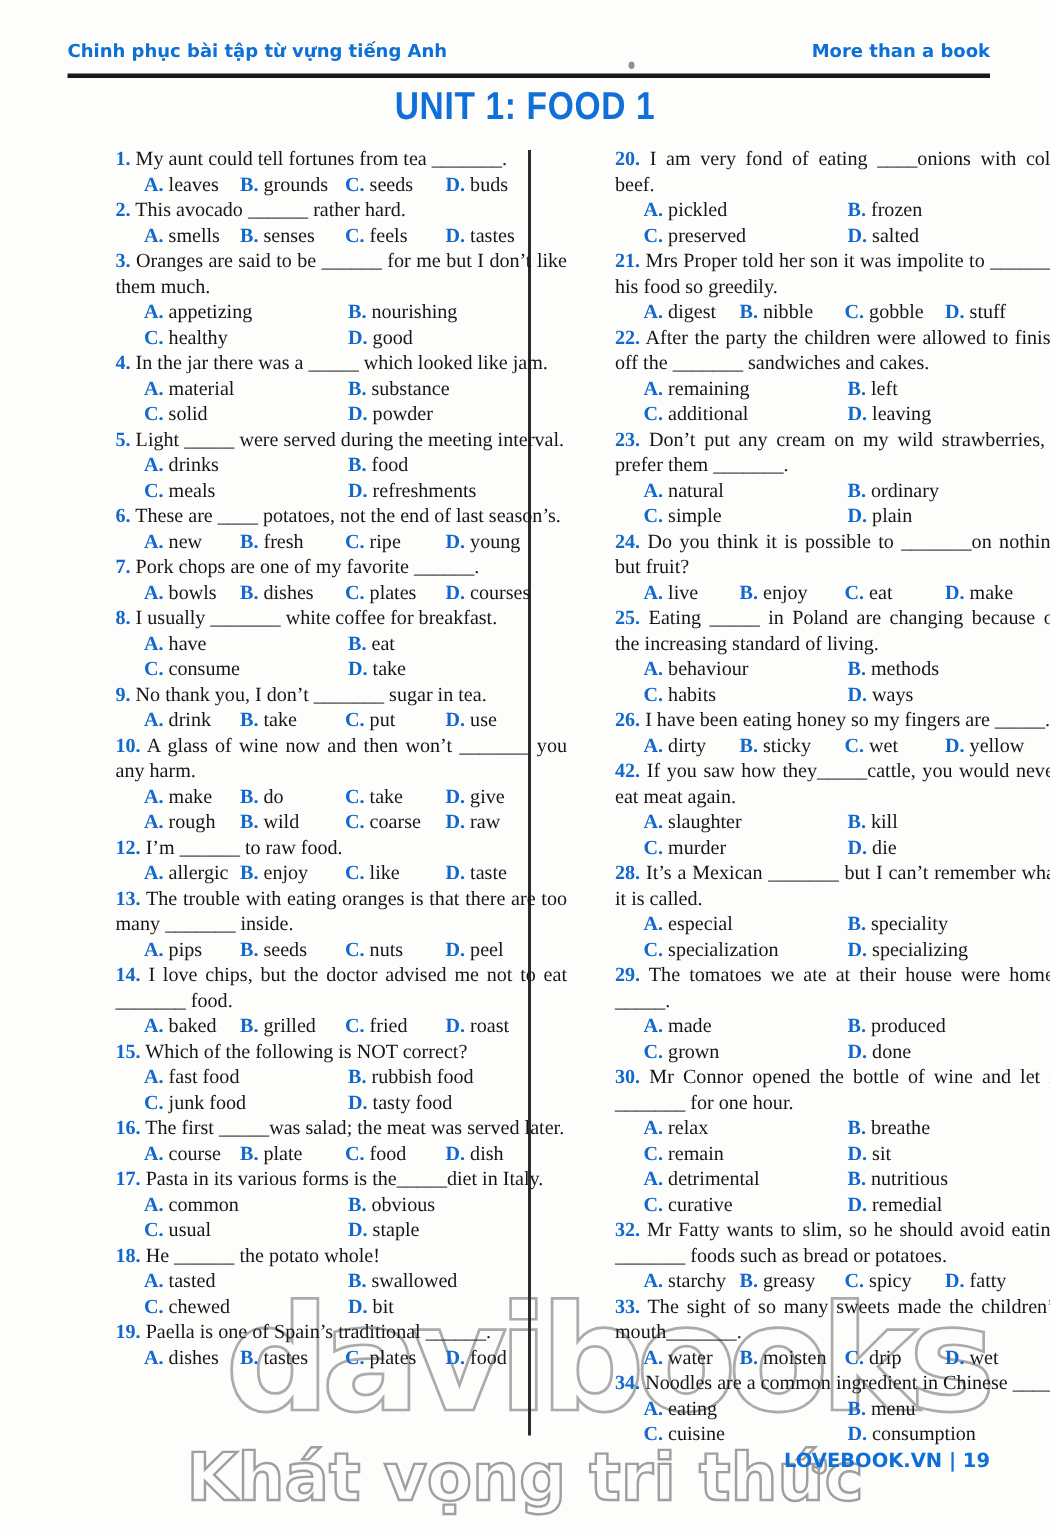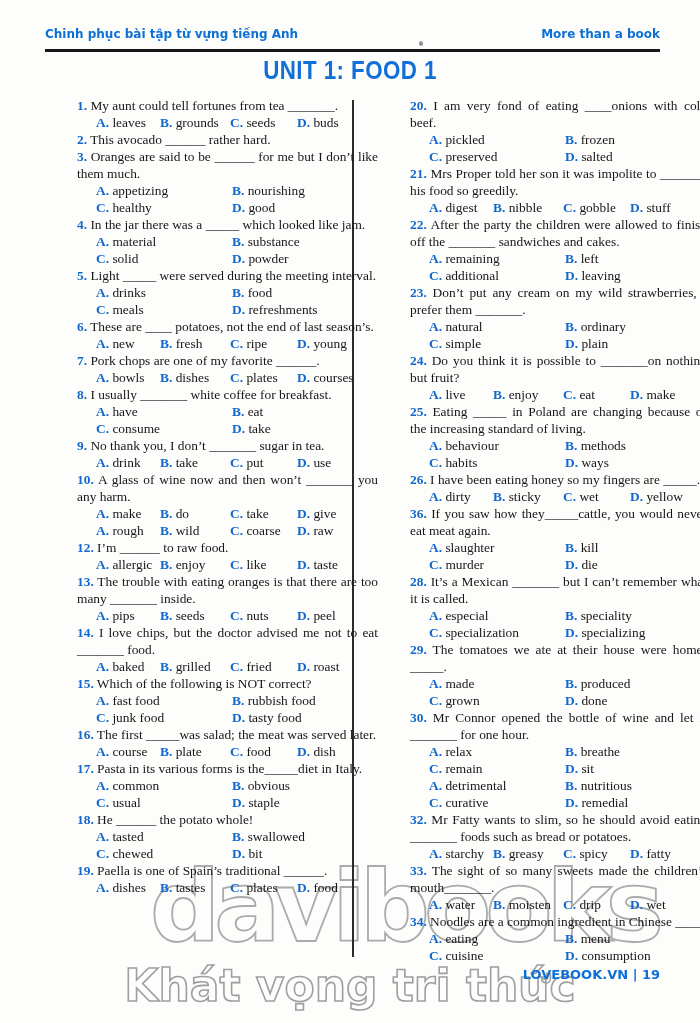--- a/index.html
+++ b/index.html
@@ -68,20 +68,26 @@
         <p class="q-text"><span class="q-num">1.</span> <span class="q-body">My aunt could tell fortunes from tea _______.</span></p>
         <div class="opts row4">
           <span class="opt"><b class="opt-letter">A.</b> <span class="opt-text">leaves</span></span>
           <span class="opt"><b class="opt-letter">B.</b> <span class="opt-text">grounds</span></span>
           <span class="opt"><b class="opt-letter">C.</b> <span class="opt-text">seeds</span></span>
           <span class="opt"><b class="opt-letter">D.</b> <span class="opt-text">buds</span></span>
         </div>
       </div>
       <div class="question">
         <p class="q-text"><span class="q-num">2.</span> <span class="q-body">This avocado ______ rather hard.</span></p>
+        <div class="opts row4">
+          <span class="opt"><b class="opt-letter">A.</b> <span class="opt-text">smells</span></span>
+          <span class="opt"><b class="opt-letter">B.</b> <span class="opt-text">senses</span></span>
+          <span class="opt"><b class="opt-letter">C.</b> <span class="opt-text">feels</span></span>
+          <span class="opt"><b class="opt-letter">D.</b> <span class="opt-text">tastes</span></span>
+        </div>
       </div>
       <div class="question">
         <p class="q-text"><span class="q-num">3.</span> <span class="q-body">Oranges are said to be ______ for me but I don’t like them much.</span></p>
         <div class="opts grid2">
           <span class="opt"><b class="opt-letter">A.</b> <span class="opt-text">appetizing</span></span>
           <span class="opt"><b class="opt-letter">B.</b> <span class="opt-text">nourishing</span></span>
           <span class="opt"><b class="opt-letter">C.</b> <span class="opt-text">healthy</span></span>
           <span class="opt"><b class="opt-letter">D.</b> <span class="opt-text">good</span></span>
         </div>
       </div>
@@ -287,21 +293,21 @@
       <div class="question">
         <p class="q-text"><span class="q-num">26.</span> <span class="q-body">I have been eating honey so my fingers are _____.</span></p>
         <div class="opts row4">
           <span class="opt"><b class="opt-letter">A.</b> <span class="opt-text">dirty</span></span>
           <span class="opt"><b class="opt-letter">B.</b> <span class="opt-text">sticky</span></span>
           <span class="opt"><b class="opt-letter">C.</b> <span class="opt-text">wet</span></span>
           <span class="opt"><b class="opt-letter">D.</b> <span class="opt-text">yellow</span></span>
         </div>
       </div>
       <div class="question">
-        <p class="q-text"><span class="q-num">36.</span> <span class="q-body">If you saw how they_____cattle, you would never eat meat again.</span></p>
+        <p class="q-text"><span class="q-num">42.</span> <span class="q-body">If you saw how they_____cattle, you would never eat meat again.</span></p>
         <div class="opts grid2">
           <span class="opt"><b class="opt-letter">A.</b> <span class="opt-text">slaughter</span></span>
           <span class="opt"><b class="opt-letter">B.</b> <span class="opt-text">kill</span></span>
           <span class="opt"><b class="opt-letter">C.</b> <span class="opt-text">murder</span></span>
           <span class="opt"><b class="opt-letter">D.</b> <span class="opt-text">die</span></span>
         </div>
       </div>
       <div class="question">
         <p class="q-text"><span class="q-num">28.</span> <span class="q-body">It’s a Mexican _______ but I can’t remember what it is called.</span></p>
         <div class="opts grid2">

